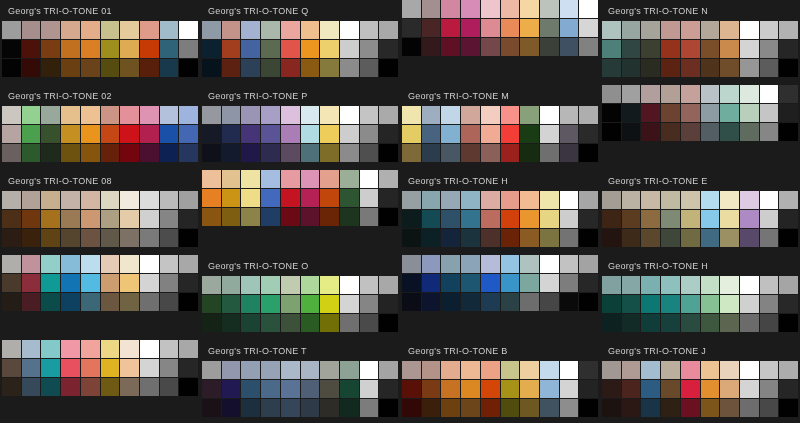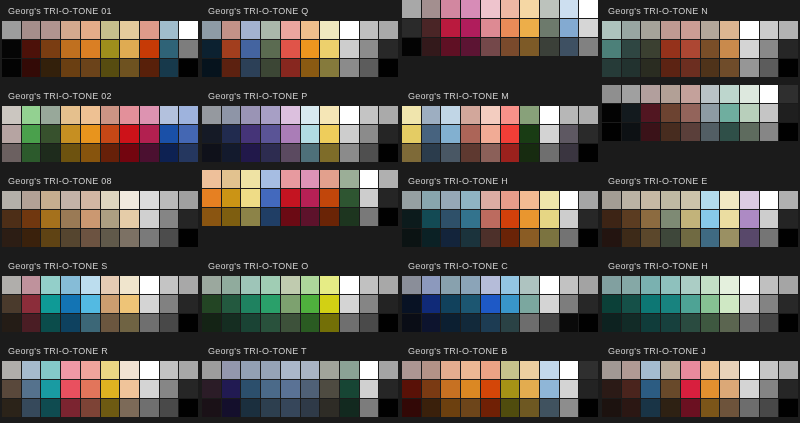--- a/index.html
+++ b/index.html
@@ -475,21 +475,20 @@
           <div class="swatch" style="background: rgb(62, 71, 58);"></div>
           <div class="swatch" style="background: rgb(112, 106, 66);"></div>
           <div class="swatch" style="background: rgb(63, 106, 130);"></div>
           <div class="swatch" style="background: rgb(154, 144, 99);"></div>
           <div class="swatch" style="background: rgb(88, 72, 106);"></div>
           <div class="swatch" style="background: rgb(117, 117, 117);"></div>
           <div class="swatch" style="background: rgb(1, 1, 1);"></div>
         </div>
       </div>
       <div class="palette-card">
-        <div class="palette-title">Georg's TRI-O-TONE S</div>
         <div class="swatch-grid">
           <div class="swatch" style="background: rgb(176, 174, 171);"></div>
           <div class="swatch" style="background: rgb(191, 146, 156);"></div>
           <div class="swatch" style="background: rgb(147, 207, 201);"></div>
           <div class="swatch" style="background: rgb(134, 188, 215);"></div>
           <div class="swatch" style="background: rgb(188, 221, 238);"></div>
           <div class="swatch" style="background: rgb(230, 203, 180);"></div>
           <div class="swatch" style="background: rgb(240, 229, 205);"></div>
           <div class="swatch" style="background: rgb(255, 255, 255);"></div>
           <div class="swatch" style="background: rgb(196, 196, 196);"></div>
@@ -545,21 +544,20 @@
           <div class="swatch" style="background: rgb(41, 81, 60);"></div>
           <div class="swatch" style="background: rgb(61, 81, 58);"></div>
           <div class="swatch" style="background: rgb(42, 91, 34);"></div>
           <div class="swatch" style="background: rgb(115, 111, 7);"></div>
           <div class="swatch" style="background: rgb(111, 111, 111);"></div>
           <div class="swatch" style="background: rgb(74, 74, 74);"></div>
           <div class="swatch" style="background: rgb(1, 1, 1);"></div>
         </div>
       </div>
       <div class="palette-card">
-        <div class="palette-title">Georg's TRI-O-TONE C</div>
         <div class="swatch-grid">
           <div class="swatch" style="background: rgb(138, 142, 153);"></div>
           <div class="swatch" style="background: rgb(140, 153, 189);"></div>
           <div class="swatch" style="background: rgb(136, 161, 174);"></div>
           <div class="swatch" style="background: rgb(139, 164, 184);"></div>
           <div class="swatch" style="background: rgb(181, 188, 217);"></div>
           <div class="swatch" style="background: rgb(147, 197, 226);"></div>
           <div class="swatch" style="background: rgb(174, 195, 192);"></div>
           <div class="swatch" style="background: rgb(255, 255, 255);"></div>
           <div class="swatch" style="background: rgb(194, 194, 194);"></div>
@@ -615,21 +613,20 @@
           <div class="swatch" style="background: rgb(23, 64, 61);"></div>
           <div class="swatch" style="background: rgb(42, 75, 64);"></div>
           <div class="swatch" style="background: rgb(62, 88, 64);"></div>
           <div class="swatch" style="background: rgb(91, 101, 80);"></div>
           <div class="swatch" style="background: rgb(107, 107, 107);"></div>
           <div class="swatch" style="background: rgb(69, 69, 69);"></div>
           <div class="swatch" style="background: rgb(1, 1, 1);"></div>
         </div>
       </div>
       <div class="palette-card">
-        <div class="palette-title">Georg's TRI-O-TONE R</div>
         <div class="swatch-grid">
           <div class="swatch" style="background: rgb(176, 174, 171);"></div>
           <div class="swatch" style="background: rgb(166, 187, 205);"></div>
           <div class="swatch" style="background: rgb(132, 201, 201);"></div>
           <div class="swatch" style="background: rgb(240, 152, 166);"></div>
           <div class="swatch" style="background: rgb(240, 164, 156);"></div>
           <div class="swatch" style="background: rgb(235, 215, 132);"></div>
           <div class="swatch" style="background: rgb(242, 227, 211);"></div>
           <div class="swatch" style="background: rgb(255, 255, 255);"></div>
           <div class="swatch" style="background: rgb(194, 194, 194);"></div>

